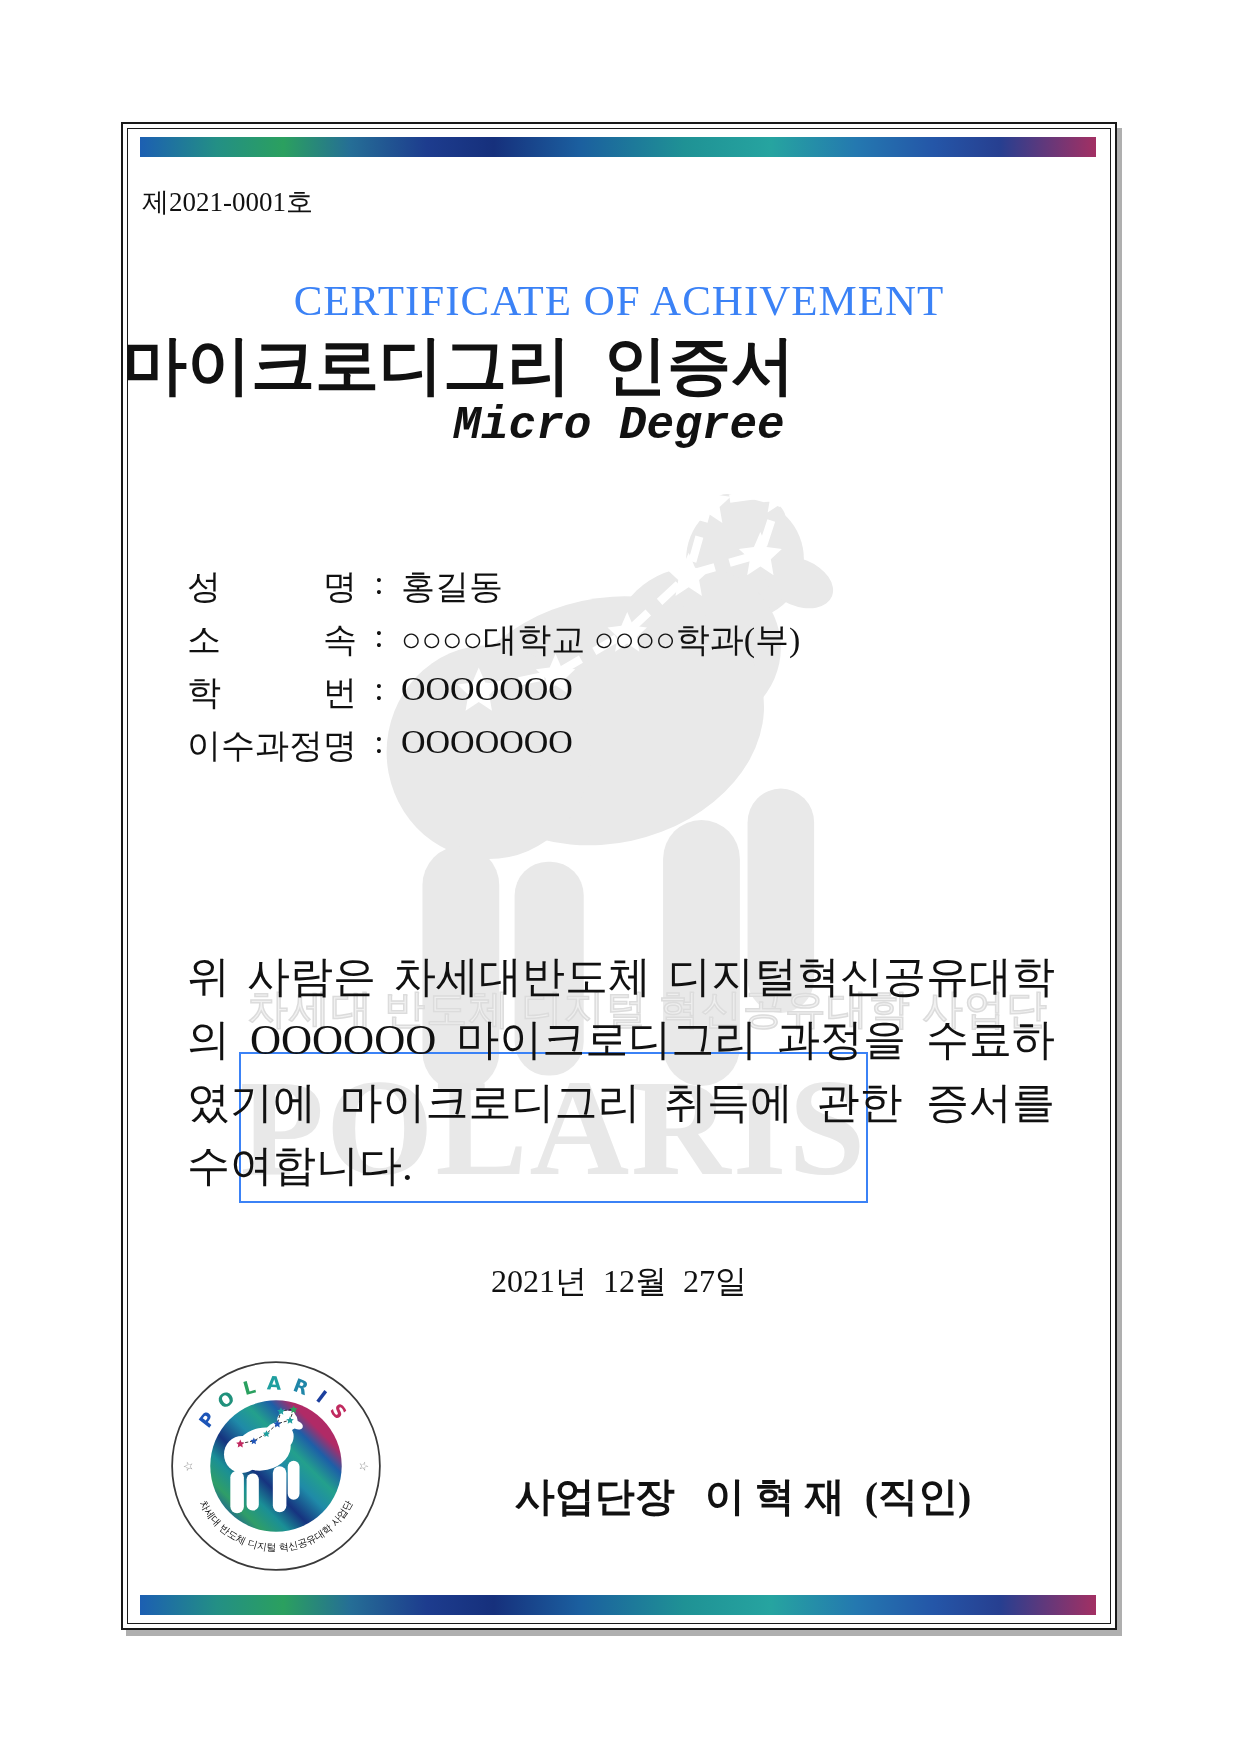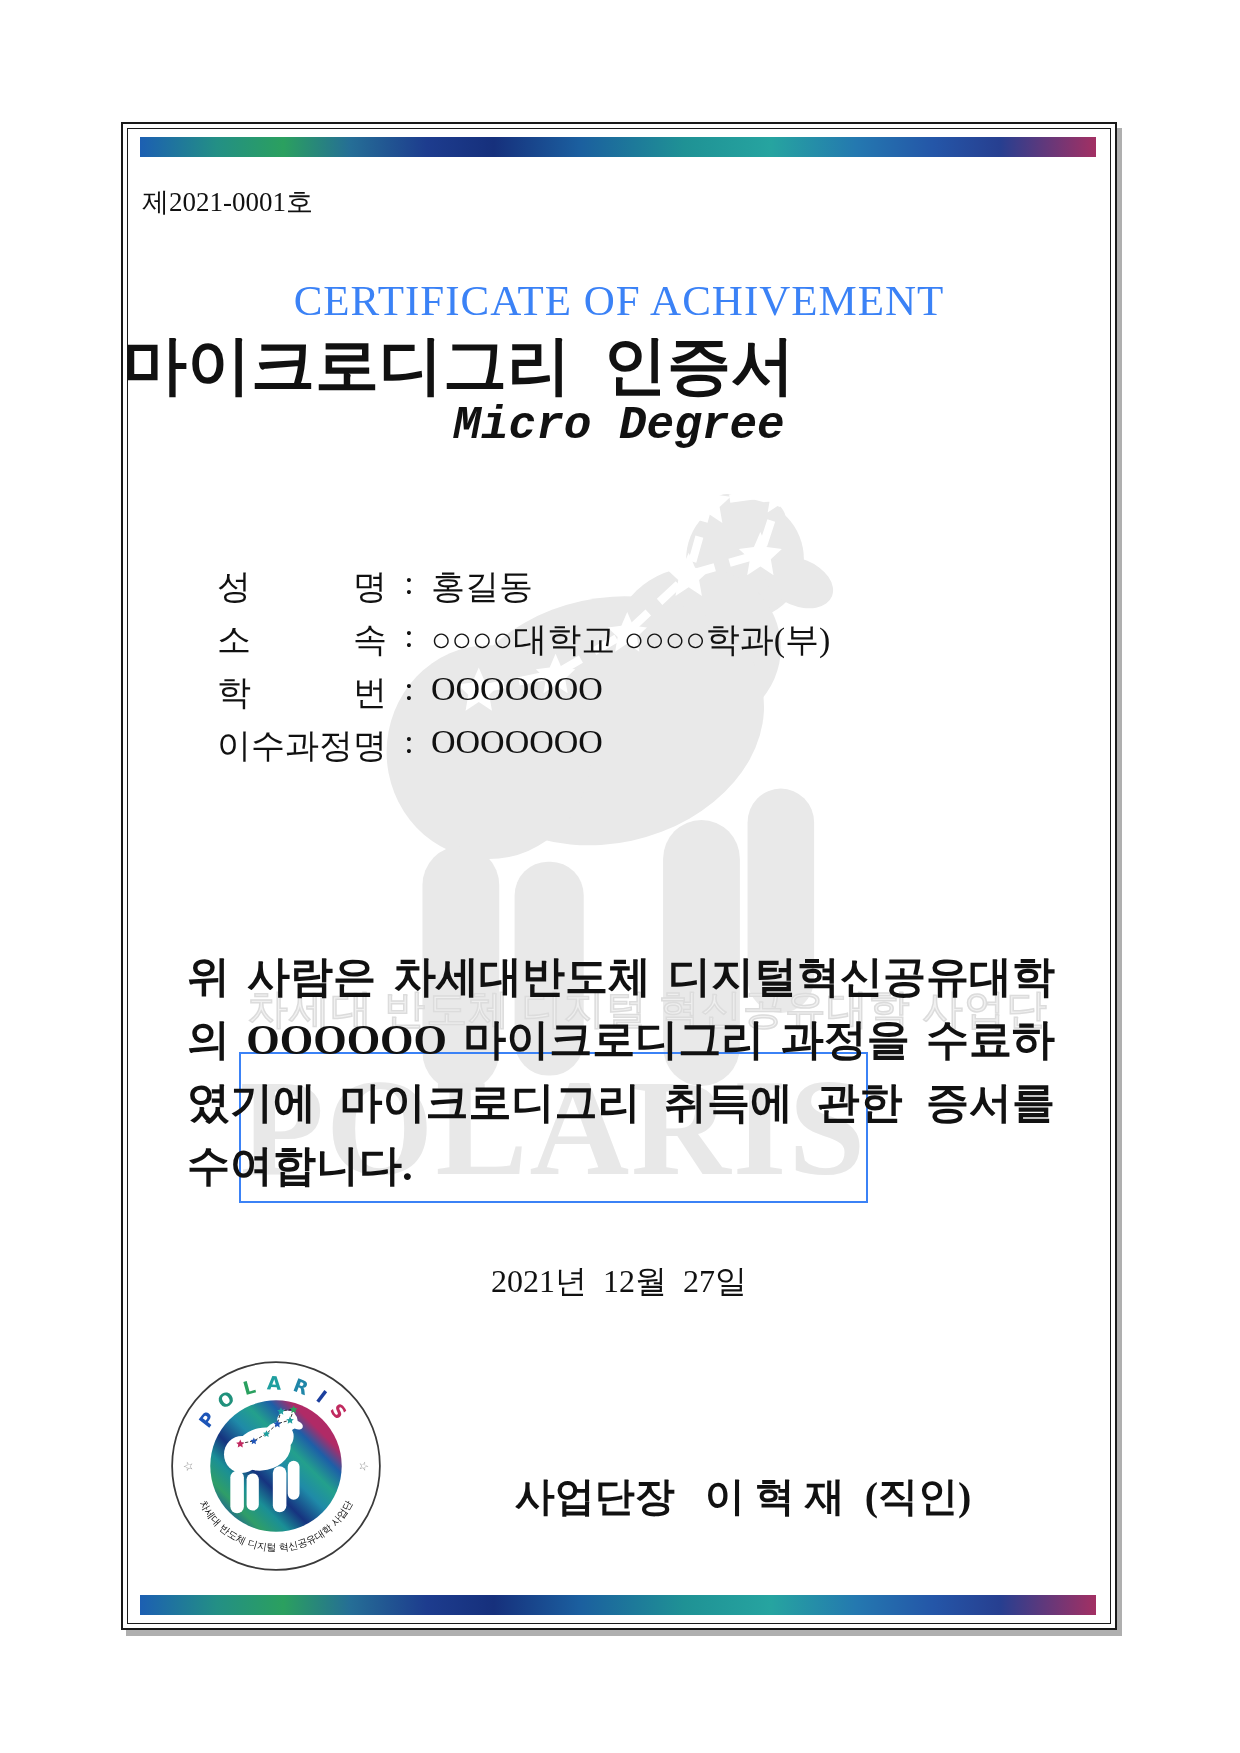--- a/index.html
+++ b/index.html
@@ -29,24 +29,24 @@
   .content{position:absolute;z-index:1;}
   .doc-number{left:19px;top:60px;font-size:27px;}
   .title-en{left:0;top:152px;width:100%;text-align:center;font-size:43px;color:#3b82f6;
             letter-spacing:1px;}
   .title-ko{left:0;top:198px;width:100%;text-align:left;font-size:64px;font-weight:600;
             white-space:pre;}
   .subtitle-en{left:0;top:276px;width:100%;text-align:center;font-size:46px;
                font-weight:bold;font-style:italic;font-family:Liberation Mono, monospace;}
   .fields{left:64px;top:440px;width:800px;font-size:34px;}
   .f-row{display:flex;height:53px;align-items:flex-start;}
-  .f-label{display:inline-block;width:170px;text-align:justify;text-align-last:justify;margin-left:30px;}
+  .f-label{display:inline-block;width:170px;text-align:justify;text-align-last:justify;}
   .f-colon{width:44px;text-align:center;}
   .f-value{white-space:pre;}
-  .body{left:64px;top:824px;width:868px;font-size:43px;font-weight:700;}
+  .body{left:64px;top:824px;width:868px;font-size:43px;font-weight:400;}
   .body-line{height:63px;text-align:justify;text-align-last:justify;}
   .body-line:last-child{text-align-last:left;}
   .issue-date{left:0;top:1136px;width:100%;text-align:center;font-size:32px;
               font-weight:500;white-space:pre;}
   .logo-wrap{left:47px;top:1236px;width:212px;height:212px;}
   .footer{left:288px;top:1298px;width:664px;text-align:center;}
   .footer-org{font-size:41px;font-weight:600;white-space:pre;}
   .footer-signer{margin-top:47px;font-size:40px;font-weight:600;white-space:pre;}
 </style>
 </head>

